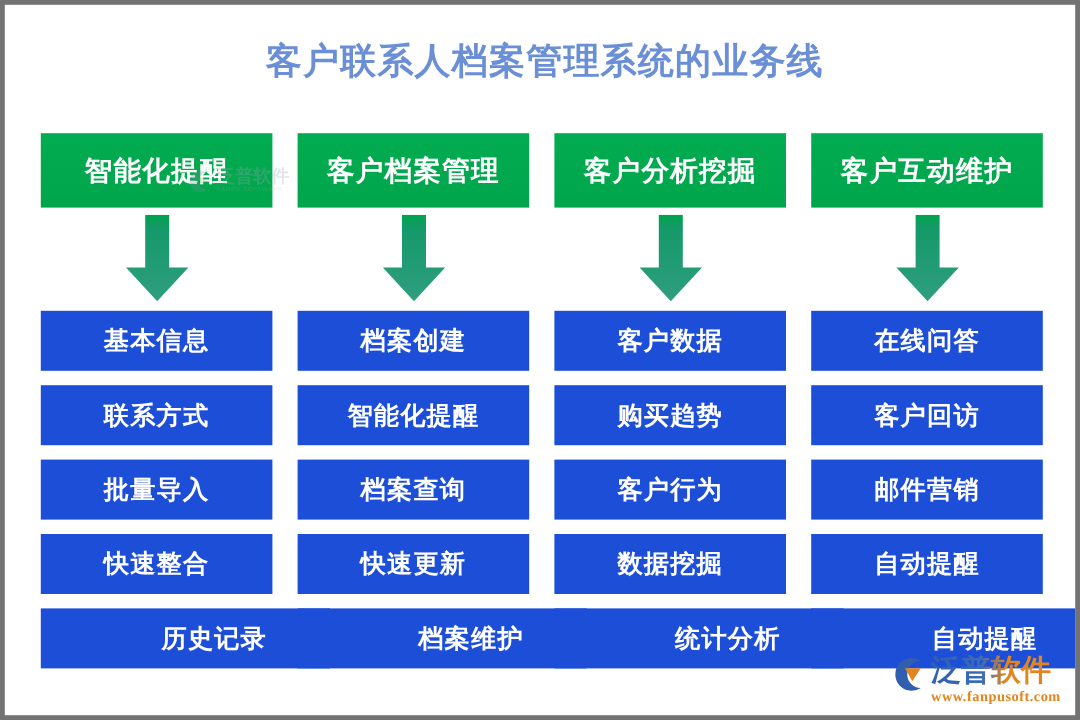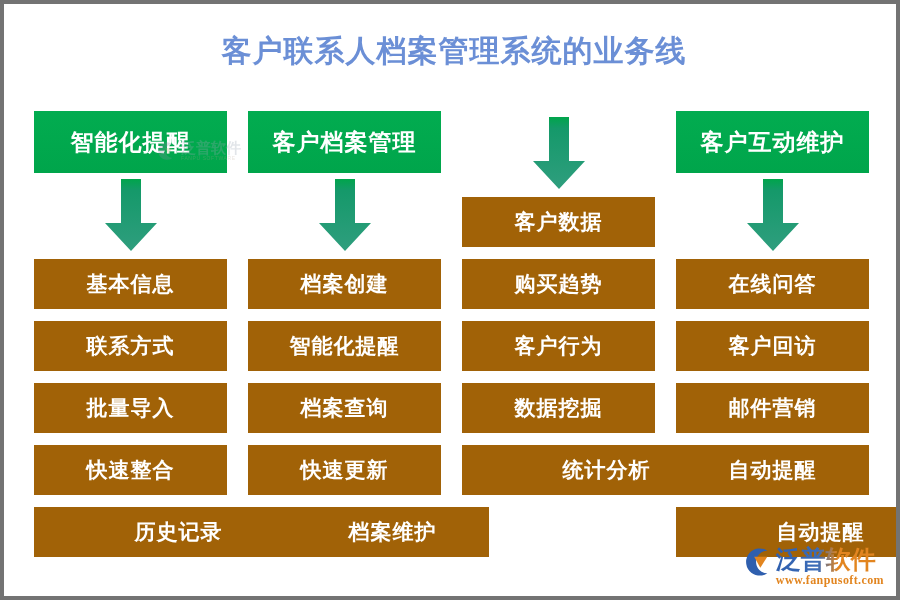--- a/index.html
+++ b/index.html
@@ -106,21 +106,21 @@
     justify-content: center;
   }
   .arrow-svg {
     display: block;
   }
 
   .item-box {
     width: 193px;
     height: 50px;
     margin-bottom: 12px;
-    background: #a16207;
+    background: #1d4ed8;
     display: flex;
     align-items: center;
     justify-content: center;
     color: #ffffff;
     font-size: 21px;
     font-weight: bold;
     letter-spacing: 1px;
     white-space: nowrap;
     font-family: "Liberation Serif", "DejaVu Serif", serif;
   }
@@ -209,20 +209,21 @@
       </svg>
     </div>
     <div class="item-box">档案创建</div>
     <div class="item-box">智能化提醒</div>
     <div class="item-box">档案查询</div>
     <div class="item-box">快速更新</div>
     <div class="item-box">档案维护</div>
   </div>
 
   <div class="column" id="col-2">
+    <div class="header-box">客户分析挖掘</div>
     <div class="arrow-wrap">
       <svg class="arrow-svg" width="56" height="74" viewBox="0 0 56 74">
         <defs>
           <linearGradient id="ag2" x1="0" y1="0" x2="0" y2="1">
             <stop offset="0%" stop-color="#00a54b"></stop>
             <stop offset="16%" stop-color="#15996a"></stop>
             <stop offset="100%" stop-color="#2f9e7e"></stop>
           </linearGradient>
         </defs>
         <polygon points="18,0 38,0 38,44 54,44 28,72 2,44 18,44" fill="url(#ag2)"></polygon>

